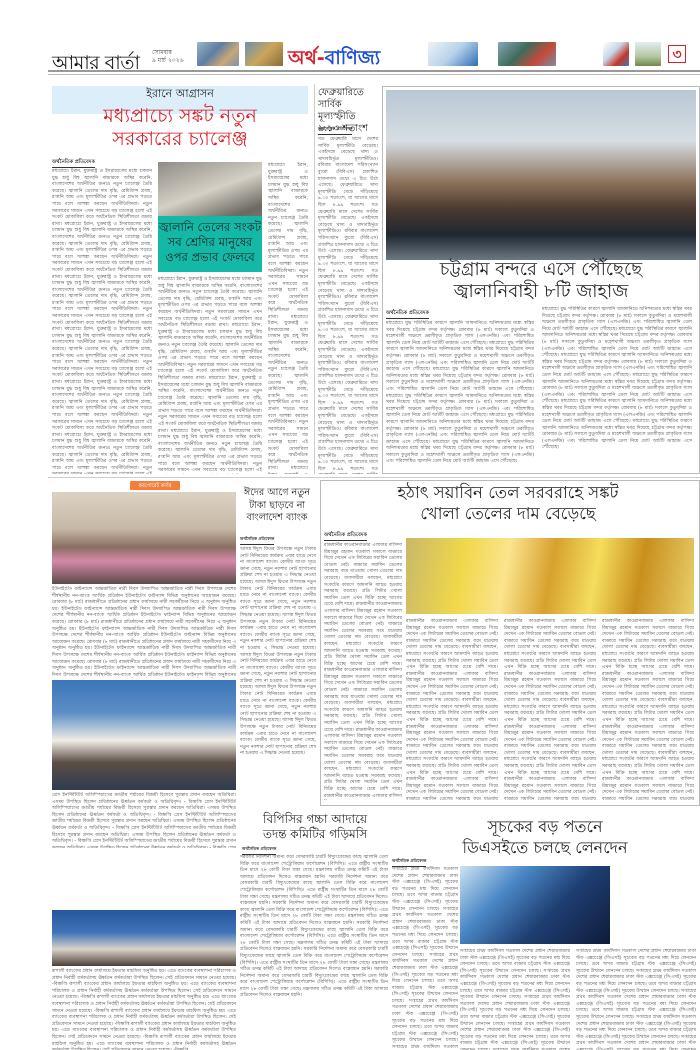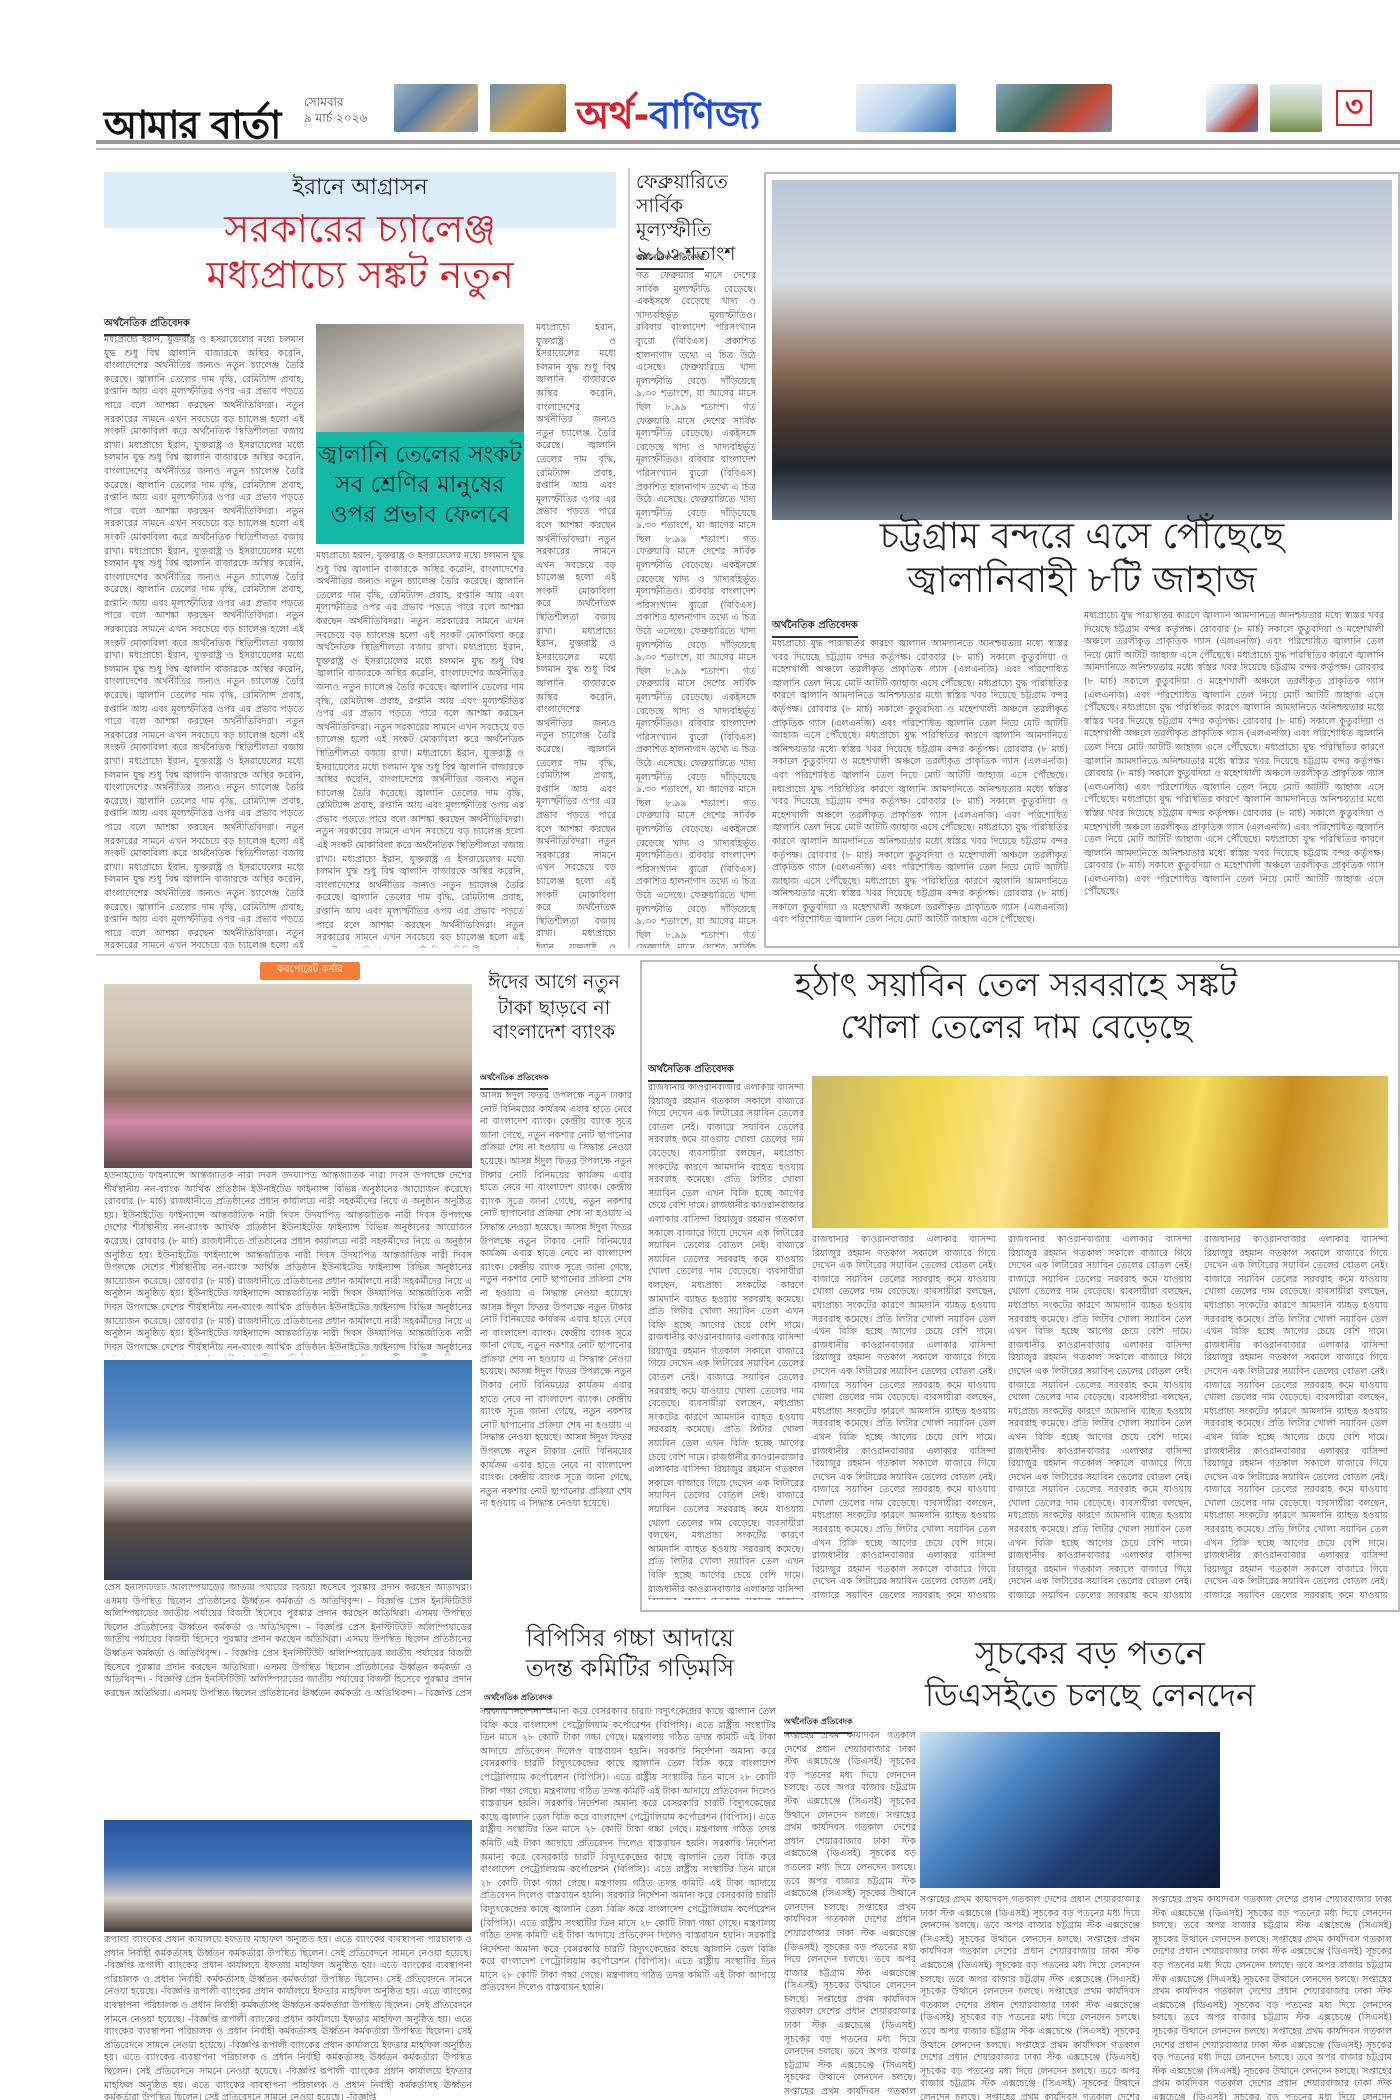--- a/index.html
+++ b/index.html
@@ -3,21 +3,21 @@
 <meta charset="utf-8">
 <style>
   * { box-sizing: border-box; margin: 0; padding: 0; }
   html, body { width: 700px; height: 1050px; background: #ffffff; overflow: hidden; }
   body { font-family: "DejaVu Sans", sans-serif; color: #222; position: relative; }
 
   .page { position: absolute; left: 40px; top: 40px; width: 660px; height: 1010px; }
 
   
   .masthead { position: absolute; left: 0; top: 0; width: 660px; height: 34px; }
-  .logo { position: absolute; left: 12px; top: 8px; font-size: 19px; font-weight: bold; color: #111; letter-spacing: -0.5px; }
+  .logo { position: absolute; left: 12px; top: 8px; font-size: 19px; font-weight: normal; color: #111; letter-spacing: -0.5px; }
   .dateblock { position: absolute; left: 112px; top: 8px; font-size: 6px; color: #555; line-height: 8px; }
   .mast-img { position: absolute; top: 2px; height: 24px; border-radius: 1px; }
   .section-title { position: absolute; left: 248px; top: 3px; font-size: 19px; font-weight: bold; }
   .section-title .s1 { color: #d8212a; }
   .section-title .s2 { color: #1d4ed8; }
   .page-no { position: absolute; left: 628px; top: 5px; width: 18px; height: 18px; background: #fff; border: 1.5px solid #d8212a; color: #d8212a; font-size: 14px; font-weight: bold; text-align: center; line-height: 16px; }
   .mast-rule1 { position: absolute; left: 8px; top: 30px; width: 652px; height: 2px; background: #999; }
   .mast-rule2 { position: absolute; left: 8px; top: 34px; width: 652px; height: 1px; background: #bbb; }
 
   
@@ -53,22 +53,22 @@
     <div class="mast-img" style="left:458px;width:58px;background:linear-gradient(135deg,#8aa5b8,#3f6c5c 40%,#c44a3a 70%,#7d8ea0);"></div>
     <div class="mast-img" style="left:563px;width:26px;background:linear-gradient(135deg,#fff,#c9d6e6 40%,#c0392b 70%,#4a78b2);"></div>
     <div class="mast-img" style="left:595px;width:26px;background:linear-gradient(180deg,#e3edf3,#b5c8a0 60%,#6c8a4c);"></div>
     <div class="page-no">৩</div>
     <div class="mast-rule1"></div>
     <div class="mast-rule2"></div>
   </div>
 
   <div class="kicker" style="left:12px;top:46px;width:256px;height:28px;line-height:16px;">ইরানে আগ্রাসন</div>
   <div class="hl red" style="left:12px;top:64px;width:256px;font-size:19px;">
+    <div>মধ্যপ্রাচ্যে সঙ্কট নতুন</div>
     <div>সরকারের চ্যালেঞ্জ</div>
-    <div>মধ্যপ্রাচ্যে সঙ্কট নতুন</div>
   </div>
   <div class="byline" style="left:12px;top:118px;">অর্থনৈতিক প্রতিবেদক</div>
   <div class="body-text" style="left:12px;top:128px;width:100px;height:306px;">মধ্যপ্রাচ্যে ইরান, যুক্তরাষ্ট্র ও ইসরায়েলের মধ্যে চলমান যুদ্ধ শুধু বিশ্ব জ্বালানি বাজারকে অস্থির করেনি, বাংলাদেশের অর্থনীতির জন্যও নতুন চ্যালেঞ্জ তৈরি করেছে। জ্বালানি তেলের দাম বৃদ্ধি, রেমিট্যান্স প্রবাহ, রপ্তানি আয় এবং মূল্যস্ফীতির ওপর এর প্রভাব পড়তে পারে বলে আশঙ্কা করছেন অর্থনীতিবিদরা। নতুন সরকারের সামনে এখন সবচেয়ে বড় চ্যালেঞ্জ হলো এই সংকট মোকাবিলা করে অর্থনৈতিক স্থিতিশীলতা বজায় রাখা। মধ্যপ্রাচ্যে ইরান, যুক্তরাষ্ট্র ও ইসরায়েলের মধ্যে চলমান যুদ্ধ শুধু বিশ্ব জ্বালানি বাজারকে অস্থির করেনি, বাংলাদেশের অর্থনীতির জন্যও নতুন চ্যালেঞ্জ তৈরি করেছে। জ্বালানি তেলের দাম বৃদ্ধি, রেমিট্যান্স প্রবাহ, রপ্তানি আয় এবং মূল্যস্ফীতির ওপর এর প্রভাব পড়তে পারে বলে আশঙ্কা করছেন অর্থনীতিবিদরা। নতুন সরকারের সামনে এখন সবচেয়ে বড় চ্যালেঞ্জ হলো এই সংকট মোকাবিলা করে অর্থনৈতিক স্থিতিশীলতা বজায় রাখা। মধ্যপ্রাচ্যে ইরান, যুক্তরাষ্ট্র ও ইসরায়েলের মধ্যে চলমান যুদ্ধ শুধু বিশ্ব জ্বালানি বাজারকে অস্থির করেনি, বাংলাদেশের অর্থনীতির জন্যও নতুন চ্যালেঞ্জ তৈরি করেছে। জ্বালানি তেলের দাম বৃদ্ধি, রেমিট্যান্স প্রবাহ, রপ্তানি আয় এবং মূল্যস্ফীতির ওপর এর প্রভাব পড়তে পারে বলে আশঙ্কা করছেন অর্থনীতিবিদরা। নতুন সরকারের সামনে এখন সবচেয়ে বড় চ্যালেঞ্জ হলো এই সংকট মোকাবিলা করে অর্থনৈতিক স্থিতিশীলতা বজায় রাখা। মধ্যপ্রাচ্যে ইরান, যুক্তরাষ্ট্র ও ইসরায়েলের মধ্যে চলমান যুদ্ধ শুধু বিশ্ব জ্বালানি বাজারকে অস্থির করেনি, বাংলাদেশের অর্থনীতির জন্যও নতুন চ্যালেঞ্জ তৈরি করেছে। জ্বালানি তেলের দাম বৃদ্ধি, রেমিট্যান্স প্রবাহ, রপ্তানি আয় এবং মূল্যস্ফীতির ওপর এর প্রভাব পড়তে পারে বলে আশঙ্কা করছেন অর্থনীতিবিদরা। নতুন সরকারের সামনে এখন সবচেয়ে বড় চ্যালেঞ্জ হলো এই সংকট মোকাবিলা করে অর্থনৈতিক স্থিতিশীলতা বজায় রাখা। মধ্যপ্রাচ্যে ইরান, যুক্তরাষ্ট্র ও ইসরায়েলের মধ্যে চলমান যুদ্ধ শুধু বিশ্ব জ্বালানি বাজারকে অস্থির করেনি, বাংলাদেশের অর্থনীতির জন্যও নতুন চ্যালেঞ্জ তৈরি করেছে। জ্বালানি তেলের দাম বৃদ্ধি, রেমিট্যান্স প্রবাহ, রপ্তানি আয় এবং মূল্যস্ফীতির ওপর এর প্রভাব পড়তে পারে বলে আশঙ্কা করছেন অর্থনীতিবিদরা। নতুন সরকারের সামনে এখন সবচেয়ে বড় চ্যালেঞ্জ হলো এই সংকট মোকাবিলা করে অর্থনৈতিক স্থিতিশীলতা বজায় রাখা। মধ্যপ্রাচ্যে ইরান, যুক্তরাষ্ট্র ও ইসরায়েলের মধ্যে চলমান যুদ্ধ শুধু বিশ্ব জ্বালানি বাজারকে অস্থির করেনি, বাংলাদেশের অর্থনীতির জন্যও নতুন চ্যালেঞ্জ তৈরি করেছে। জ্বালানি তেলের দাম বৃদ্ধি, রেমিট্যান্স প্রবাহ, রপ্তানি আয় এবং মূল্যস্ফীতির ওপর এর প্রভাব পড়তে পারে বলে আশঙ্কা করছেন অর্থনীতিবিদরা। নতুন সরকারের সামনে এখন সবচেয়ে বড় চ্যালেঞ্জ হলো এই সংকট মোকাবিলা করে অর্থনৈতিক স্থিতিশীলতা বজায় রাখা। </div>
   <div class="photo" style="left:118px;top:122px;width:104px;height:98px;background:linear-gradient(160deg,#8e8c86,#d5d0c4 35%,#6a6962 60%,#a69d8b);"></div>
   <div class="callout" style="left:118px;top:176px;width:104px;height:56px;">জ্বালানি তেলের সংকট সব শ্রেণির মানুষের ওপর প্রভাব ফেলবে</div>
   <div class="body-text" style="left:118px;top:236px;width:104px;height:198px;">মধ্যপ্রাচ্যে ইরান, যুক্তরাষ্ট্র ও ইসরায়েলের মধ্যে চলমান যুদ্ধ শুধু বিশ্ব জ্বালানি বাজারকে অস্থির করেনি, বাংলাদেশের অর্থনীতির জন্যও নতুন চ্যালেঞ্জ তৈরি করেছে। জ্বালানি তেলের দাম বৃদ্ধি, রেমিট্যান্স প্রবাহ, রপ্তানি আয় এবং মূল্যস্ফীতির ওপর এর প্রভাব পড়তে পারে বলে আশঙ্কা করছেন অর্থনীতিবিদরা। নতুন সরকারের সামনে এখন সবচেয়ে বড় চ্যালেঞ্জ হলো এই সংকট মোকাবিলা করে অর্থনৈতিক স্থিতিশীলতা বজায় রাখা। মধ্যপ্রাচ্যে ইরান, যুক্তরাষ্ট্র ও ইসরায়েলের মধ্যে চলমান যুদ্ধ শুধু বিশ্ব জ্বালানি বাজারকে অস্থির করেনি, বাংলাদেশের অর্থনীতির জন্যও নতুন চ্যালেঞ্জ তৈরি করেছে। জ্বালানি তেলের দাম বৃদ্ধি, রেমিট্যান্স প্রবাহ, রপ্তানি আয় এবং মূল্যস্ফীতির ওপর এর প্রভাব পড়তে পারে বলে আশঙ্কা করছেন অর্থনীতিবিদরা। নতুন সরকারের সামনে এখন সবচেয়ে বড় চ্যালেঞ্জ হলো এই সংকট মোকাবিলা করে অর্থনৈতিক স্থিতিশীলতা বজায় রাখা। মধ্যপ্রাচ্যে ইরান, যুক্তরাষ্ট্র ও ইসরায়েলের মধ্যে চলমান যুদ্ধ শুধু বিশ্ব জ্বালানি বাজারকে অস্থির করেনি, বাংলাদেশের অর্থনীতির জন্যও নতুন চ্যালেঞ্জ তৈরি করেছে। জ্বালানি তেলের দাম বৃদ্ধি, রেমিট্যান্স প্রবাহ, রপ্তানি আয় এবং মূল্যস্ফীতির ওপর এর প্রভাব পড়তে পারে বলে আশঙ্কা করছেন অর্থনীতিবিদরা। নতুন সরকারের সামনে এখন সবচেয়ে বড় চ্যালেঞ্জ হলো এই সংকট মোকাবিলা করে অর্থনৈতিক স্থিতিশীলতা বজায় রাখা। মধ্যপ্রাচ্যে ইরান, যুক্তরাষ্ট্র ও ইসরায়েলের মধ্যে চলমান যুদ্ধ শুধু বিশ্ব জ্বালানি বাজারকে অস্থির করেনি, বাংলাদেশের অর্থনীতির জন্যও নতুন চ্যালেঞ্জ তৈরি করেছে। জ্বালানি তেলের দাম বৃদ্ধি, রেমিট্যান্স প্রবাহ, রপ্তানি আয় এবং মূল্যস্ফীতির ওপর এর প্রভাব পড়তে পারে বলে আশঙ্কা করছেন অর্থনীতিবিদরা। নতুন সরকারের সামনে এখন সবচেয়ে বড় চ্যালেঞ্জ হলো এই সংকট মোকাবিলা করে অর্থনৈতিক স্থিতিশীলতা বজায় রাখা। মধ্যপ্রাচ্যে ইরান, যুক্তরাষ্ট্র ও ইসরায়েলের মধ্যে চলমান যুদ্ধ শুধু বিশ্ব জ্বালানি বাজারকে অস্থির করেনি, বাংলাদেশের অর্থনীতির জন্যও নতুন চ্যালেঞ্জ তৈরি করেছে। জ্বালানি তেলের দাম বৃদ্ধি, রেমিট্যান্স প্রবাহ, রপ্তানি আয় এবং মূল্যস্ফীতির ওপর এর প্রভাব পড়তে পারে বলে আশঙ্কা করছেন অর্থনীতিবিদরা। নতুন সরকারের সামনে এখন সবচেয়ে বড় চ্যালেঞ্জ হলো এই সংকট মোকাবিলা করে অর্থনৈতিক স্থিতিশীলতা বজায় রাখা। মধ্যপ্রাচ্যে ইরান, যুক্তরাষ্ট্র ও ইসরায়েলের মধ্যে চলমান যুদ্ধ শুধু বিশ্ব জ্বালানি বাজারকে অস্থির করেনি, বাংলাদেশের অর্থনীতির জন্যও নতুন চ্যালেঞ্জ তৈরি করেছে। জ্বালানি তেলের দাম বৃদ্ধি, রেমিট্যান্স প্রবাহ, রপ্তানি আয় এবং মূল্যস্ফীতির ওপর এর প্রভাব পড়তে পারে বলে আশঙ্কা করছেন অর্থনীতিবিদরা। নতুন সরকারের সামনে এখন সবচেয়ে বড় চ্যালেঞ্জ হলো এই সংকট মোকাবিলা করে অর্থনৈতিক স্থিতিশীলতা বজায় রাখা। </div>
   <div class="body-text" style="left:228px;top:122px;width:40px;height:312px;">মধ্যপ্রাচ্যে ইরান, যুক্তরাষ্ট্র ও ইসরায়েলের মধ্যে চলমান যুদ্ধ শুধু বিশ্ব জ্বালানি বাজারকে অস্থির করেনি, বাংলাদেশের অর্থনীতির জন্যও নতুন চ্যালেঞ্জ তৈরি করেছে। জ্বালানি তেলের দাম বৃদ্ধি, রেমিট্যান্স প্রবাহ, রপ্তানি আয় এবং মূল্যস্ফীতির ওপর এর প্রভাব পড়তে পারে বলে আশঙ্কা করছেন অর্থনীতিবিদরা। নতুন সরকারের সামনে এখন সবচেয়ে বড় চ্যালেঞ্জ হলো এই সংকট মোকাবিলা করে অর্থনৈতিক স্থিতিশীলতা বজায় রাখা। মধ্যপ্রাচ্যে ইরান, যুক্তরাষ্ট্র ও ইসরায়েলের মধ্যে চলমান যুদ্ধ শুধু বিশ্ব জ্বালানি বাজারকে অস্থির করেনি, বাংলাদেশের অর্থনীতির জন্যও নতুন চ্যালেঞ্জ তৈরি করেছে। জ্বালানি তেলের দাম বৃদ্ধি, রেমিট্যান্স প্রবাহ, রপ্তানি আয় এবং মূল্যস্ফীতির ওপর এর প্রভাব পড়তে পারে বলে আশঙ্কা করছেন অর্থনীতিবিদরা। নতুন সরকারের সামনে এখন সবচেয়ে বড় চ্যালেঞ্জ হলো এই সংকট মোকাবিলা করে অর্থনৈতিক স্থিতিশীলতা বজায় রাখা। মধ্যপ্রাচ্যে ইরান, যুক্তরাষ্ট্র ও ইসরায়েলের মধ্যে চলমান যুদ্ধ শুধু বিশ্ব জ্বালানি বাজারকে অস্থির করেনি, বাংলাদেশের অর্থনীতির জন্যও নতুন চ্যালেঞ্জ তৈরি করেছে। জ্বালানি তেলের দাম বৃদ্ধি, রেমিট্যান্স প্রবাহ, রপ্তানি আয় এবং মূল্যস্ফীতির ওপর এর প্রভাব পড়তে পারে বলে আশঙ্কা করছেন অর্থনীতিবিদরা। নতুন সরকারের সামনে এখন সবচেয়ে বড় চ্যালেঞ্জ হলো এই সংকট মোকাবিলা করে অর্থনৈতিক স্থিতিশীলতা বজায় রাখা। মধ্যপ্রাচ্যে ইরান, যুক্তরাষ্ট্র ও ইসরায়েলের মধ্যে চলমান যুদ্ধ শুধু বিশ্ব জ্বালানি বাজারকে অস্থির করেনি, বাংলাদেশের অর্থনীতির জন্যও নতুন চ্যালেঞ্জ তৈরি করেছে। জ্বালানি তেলের দাম বৃদ্ধি, রেমিট্যান্স প্রবাহ, রপ্তানি আয় এবং মূল্যস্ফীতির ওপর এর প্রভাব পড়তে পারে বলে আশঙ্কা করছেন অর্থনীতিবিদরা। নতুন সরকারের সামনে এখন সবচেয়ে বড় চ্যালেঞ্জ হলো এই সংকট মোকাবিলা করে অর্থনৈতিক স্থিতিশীলতা বজায় রাখা। মধ্যপ্রাচ্যে ইরান, যুক্তরাষ্ট্র ও ইসরায়েলের মধ্যে চলমান যুদ্ধ শুধু বিশ্ব জ্বালানি বাজারকে অস্থির করেনি, বাংলাদেশের অর্থনীতির জন্যও নতুন চ্যালেঞ্জ তৈরি করেছে। জ্বালানি তেলের দাম বৃদ্ধি, রেমিট্যান্স প্রবাহ, রপ্তানি আয় এবং মূল্যস্ফীতির ওপর এর প্রভাব পড়তে পারে বলে আশঙ্কা করছেন অর্থনীতিবিদরা। নতুন সরকারের সামনে এখন সবচেয়ে বড় চ্যালেঞ্জ হলো এই সংকট মোকাবিলা করে অর্থনৈতিক স্থিতিশীলতা বজায় রাখা। মধ্যপ্রাচ্যে ইরান, যুক্তরাষ্ট্র ও ইসরায়েলের মধ্যে চলমান যুদ্ধ শুধু বিশ্ব জ্বালানি বাজারকে অস্থির করেনি, বাংলাদেশের অর্থনীতির জন্যও নতুন চ্যালেঞ্জ তৈরি করেছে। জ্বালানি তেলের দাম বৃদ্ধি, রেমিট্যান্স প্রবাহ, রপ্তানি আয় এবং মূল্যস্ফীতির ওপর এর প্রভাব পড়তে পারে বলে আশঙ্কা করছেন অর্থনীতিবিদরা। নতুন সরকারের সামনে এখন সবচেয়ে বড় চ্যালেঞ্জ হলো এই সংকট মোকাবিলা করে অর্থনৈতিক স্থিতিশীলতা বজায় রাখা। </div>
 
   <div class="vrule" style="left:274px;top:44px;height:390px;"></div>
 

